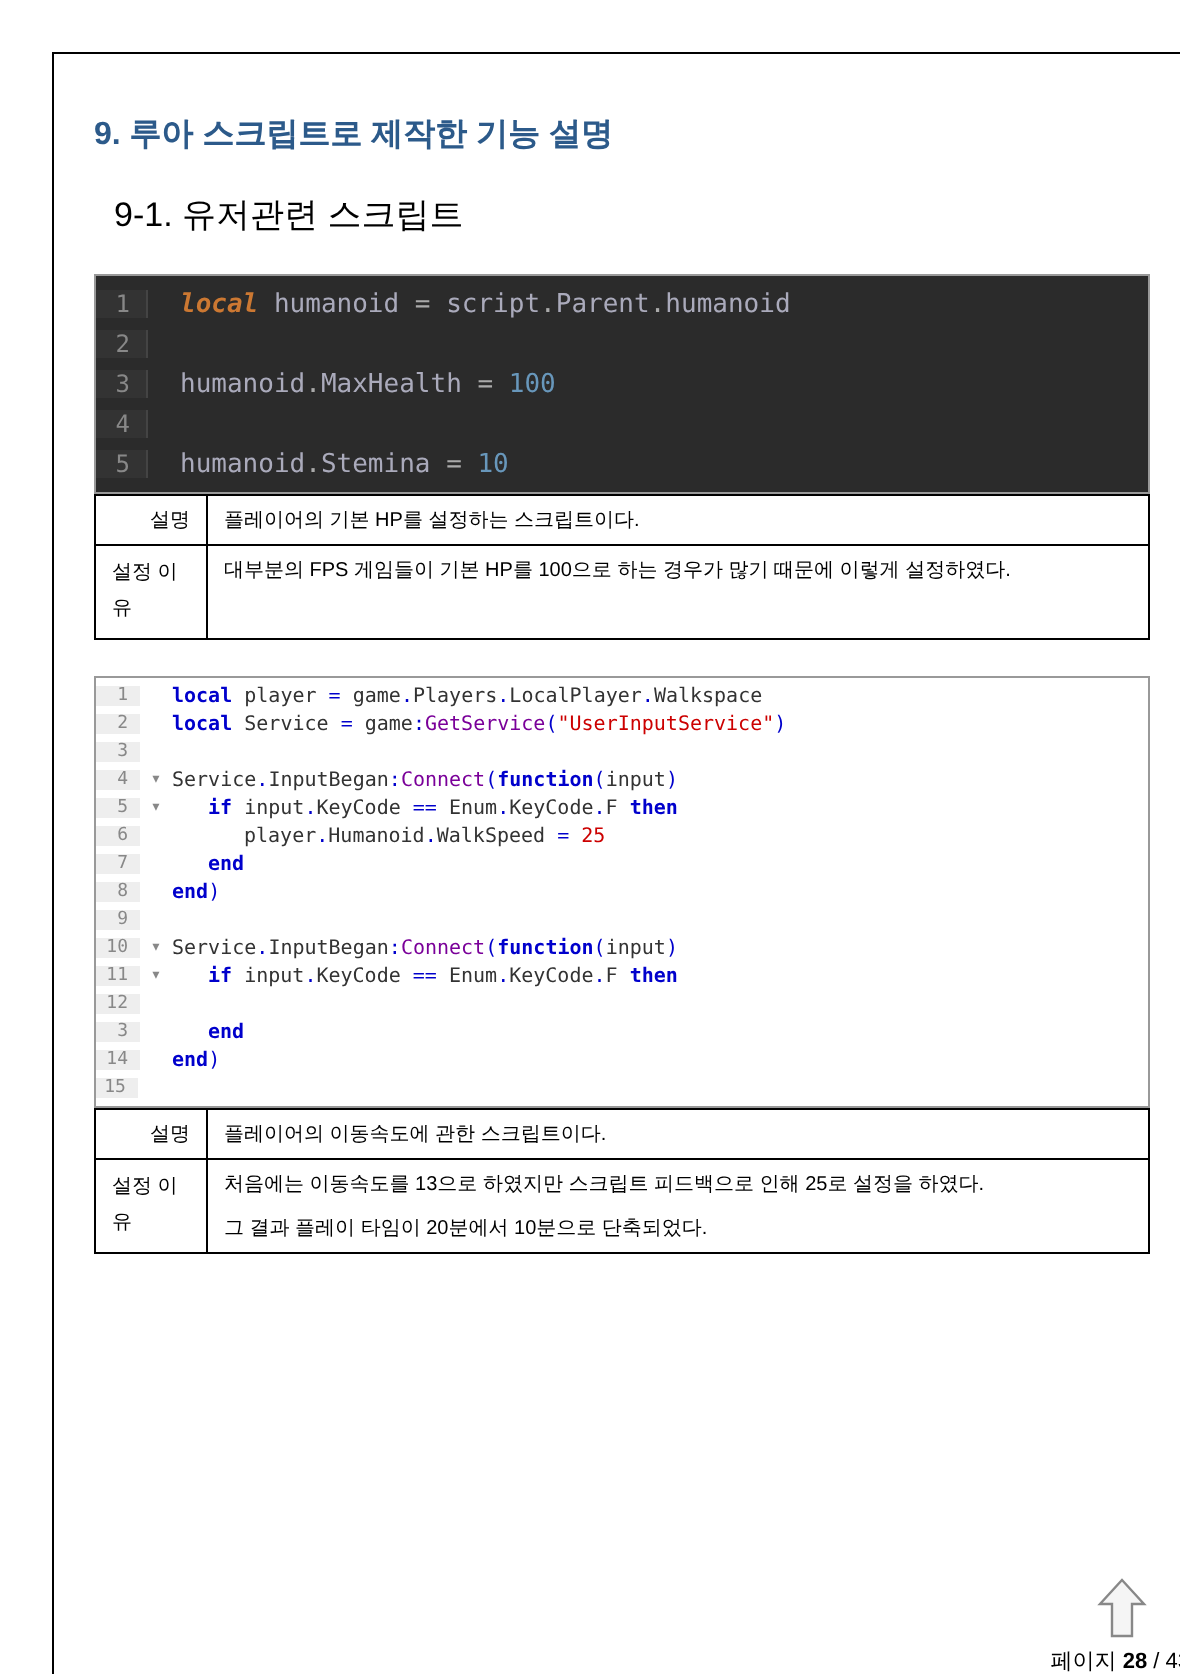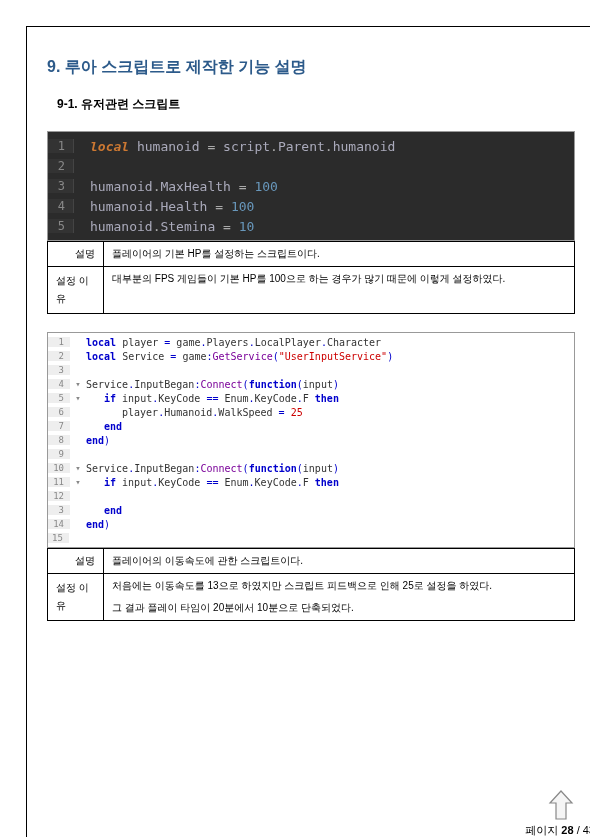--- a/index.html
+++ b/index.html
@@ -18,22 +18,22 @@
     padding: 30px 20px 20px 20px;
     position: relative;
   }
   .title {
     font-size: 16px;
     font-weight: bold;
     color: #2c5a8a;
     margin-bottom: 18px;
   }
   .subtitle {
-    font-size: 12px;
-    font-weight: bold;
+    font-size: 17px;
+    font-weight: normal;
     margin-left: 10px;
     margin-bottom: 18px;
   }
   .code-dark {
     background: #2b2b2b;
     color: #ccc;
     font-family: Consolas, monospace;
     font-size: 13px;
     padding: 4px 0 4px 0;
     border: 1px solid #999;
@@ -145,21 +145,20 @@
       <div class="line">
         <span class="ln">2</span>
         <span></span>
       </div>
       <div class="line">
         <span class="ln">3</span>
         <span><span class="ident">humanoid</span><span class="dot">.</span><span class="ident">MaxHealth</span><span> </span><span class="eq">=</span><span> </span><span class="num">100</span></span>
       </div>
       <div class="line">
         <span class="ln">4</span>
-        <span><span class="ident">humanoid</span><span class="dot">.</span><span class="ident">Health</span><span> </span><span class="eq">=</span><span> </span><span class="num">100</span></span>
       </div>
       <div class="line">
         <span class="ln">5</span>
         <span><span class="ident">humanoid</span><span class="dot">.</span><span class="ident">Stemina</span><span> </span><span class="eq">=</span><span> </span><span class="num">10</span></span>
       </div>
     </div>
 
   <table class="desc">
     <tbody>
         <tr>
@@ -172,21 +171,21 @@
     </tr>
   </tbody>
     </table>
 
   <div class="spacer"></div>
 
   <div class="code-light" id="code2">
       <div class="line">
         <span class="ln">1</span>
         <span class="fold"></span>
-        <span class="code"><span class="l-kw">local</span><span> </span><span class="l-id">player </span><span class="l-punct">=</span><span> </span><span class="l-id">game</span><span class="l-punct">.</span><span class="l-id">Players</span><span class="l-punct">.</span><span class="l-id">LocalPlayer</span><span class="l-punct">.</span><span class="l-id">Character</span></span>
+        <span class="code"><span class="l-kw">local</span><span> </span><span class="l-id">player </span><span class="l-punct">=</span><span> </span><span class="l-id">game</span><span class="l-punct">.</span><span class="l-id">Players</span><span class="l-punct">.</span><span class="l-id">LocalPlayer</span><span class="l-punct">.</span><span class="l-id">Walkspace</span></span>
       </div>
       <div class="line">
         <span class="ln">2</span>
         <span class="fold"></span>
         <span class="code"><span class="l-kw">local</span><span> </span><span class="l-id">Service </span><span class="l-punct">=</span><span> </span><span class="l-id">game</span><span class="l-punct">:</span><span class="l-fn">GetService</span><span class="l-punct">(</span><span class="l-str">"UserInputService"</span><span class="l-punct">)</span></span>
       </div>
       <div class="line">
         <span class="ln">3</span>
         <span class="fold"></span>
         <span class="code"></span>

